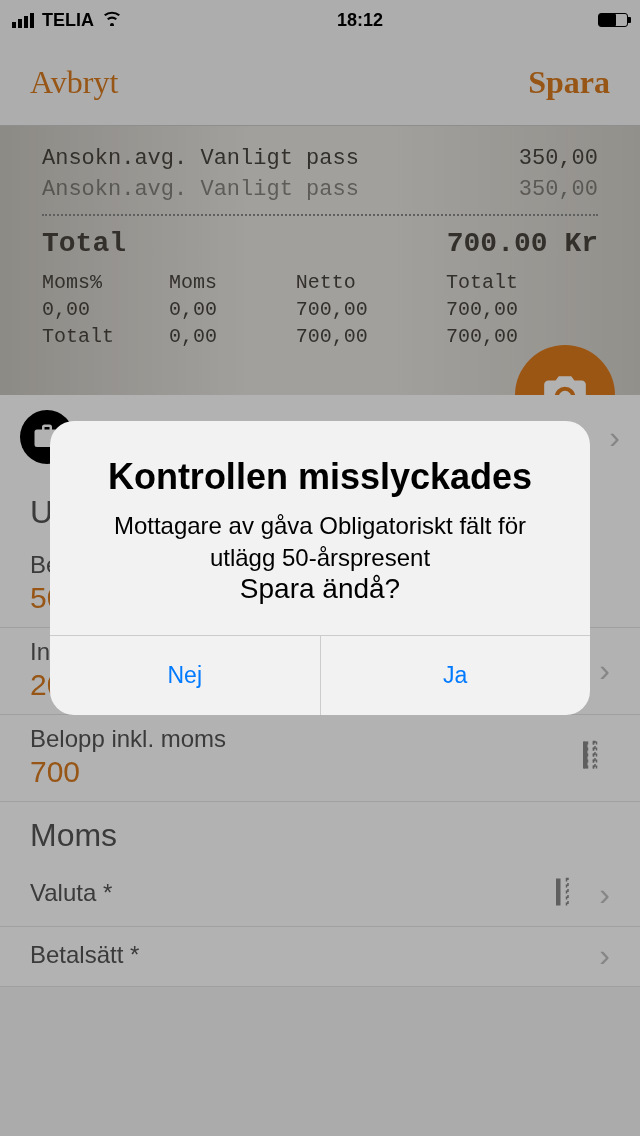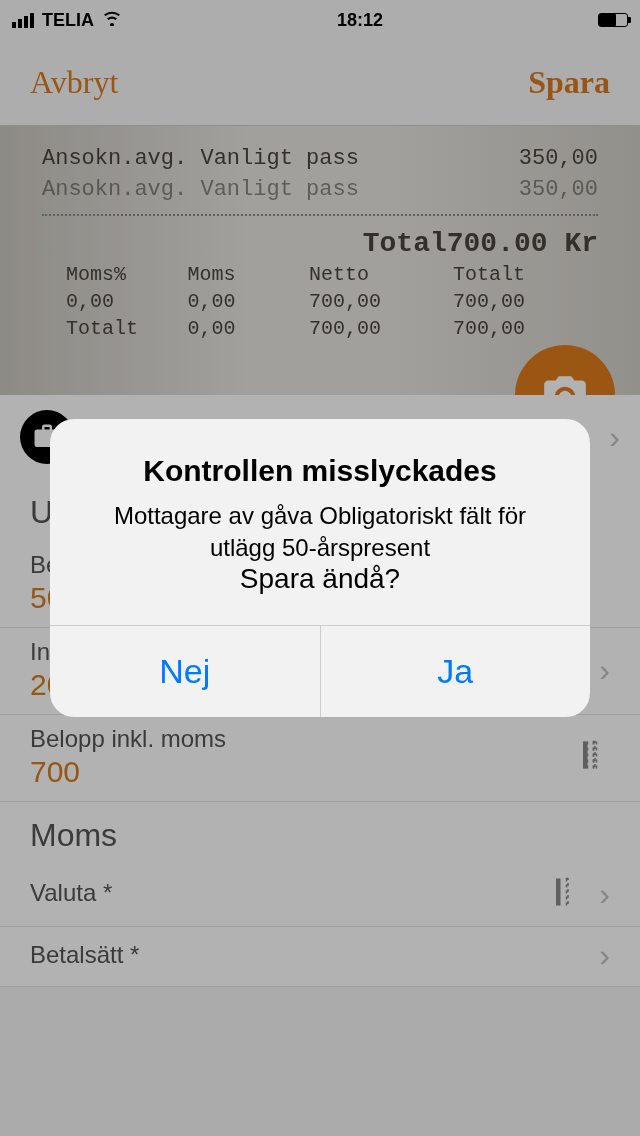--- a/index.html
+++ b/index.html
@@ -77,22 +77,22 @@
       padding: 20px 42px;
       font-family: "Courier New", monospace;
       color: #4a4640;
       font-size: 22px;
       background: linear-gradient(to right, #cac7c0 0%, #e8e6e1 40%, #e8e6e1 60%, #d2cfc8 100%);
       height: 100%;
     }
     .receipt-row { display: flex; justify-content: space-between; margin-bottom: 6px; }
     .receipt-row.faded { opacity: 0.6; }
     .receipt-dots { border-top: 2px dotted #888; margin: 12px 0; }
-    .receipt-total-row { display: flex; justify-content: flex-end; font-size: 28px; font-weight: bold; margin-bottom: 4px; }
-    .receipt-grid { display: grid; grid-template-columns: 1fr 1fr 1.2fr 1.3fr; gap: 4px 10px; font-size: 20px; margin-left: 24px; }
+    .receipt-total-row { display: flex; justify-content: space-between; font-size: 28px; font-weight: bold; margin-bottom: 12px; }
+    .receipt-grid { display: grid; grid-template-columns: 1fr 1fr 1.2fr 1.3fr; gap: 4px 10px; font-size: 20px; }
     .camera-button {
       position: absolute;
       right: 25px;
       bottom: -50px;
       width: 100px;
       height: 100px;
       border-radius: 50%;
       background: #e07c1e;
       display: flex;
       align-items: center;
@@ -155,21 +155,21 @@
       width: 540px;
       background: #f2f2f2;
       border-radius: 24px;
       overflow: hidden;
     }
     .alert-body {
       padding: 35px 30px 30px;
       text-align: center;
     }
     .alert-title {
-      font-size: 30px;
+      font-size: 36px;
       font-weight: 600;
       color: #000;
       margin-bottom: 12px;
     }
     .alert-message {
       font-size: 24px;
       color: #000;
       line-height: 1.3;
     }
     .alert-question {
@@ -177,21 +177,21 @@
       color: #000;
     }
     .alert-buttons {
       display: flex;
       border-top: 1px solid #ccc;
     }
     .alert-button {
       flex: 1;
       padding: 26px 0;
       text-align: center;
-      font-size: 34px;
+      font-size: 23px;
       color: #007aff;
     }
     .alert-button:first-child { border-right: 1px solid #ccc; }
   </style>
 </head>
 <body>
 
 <div class="status-bar">
   <div class="status-left">
     <div class="signal-bars">

